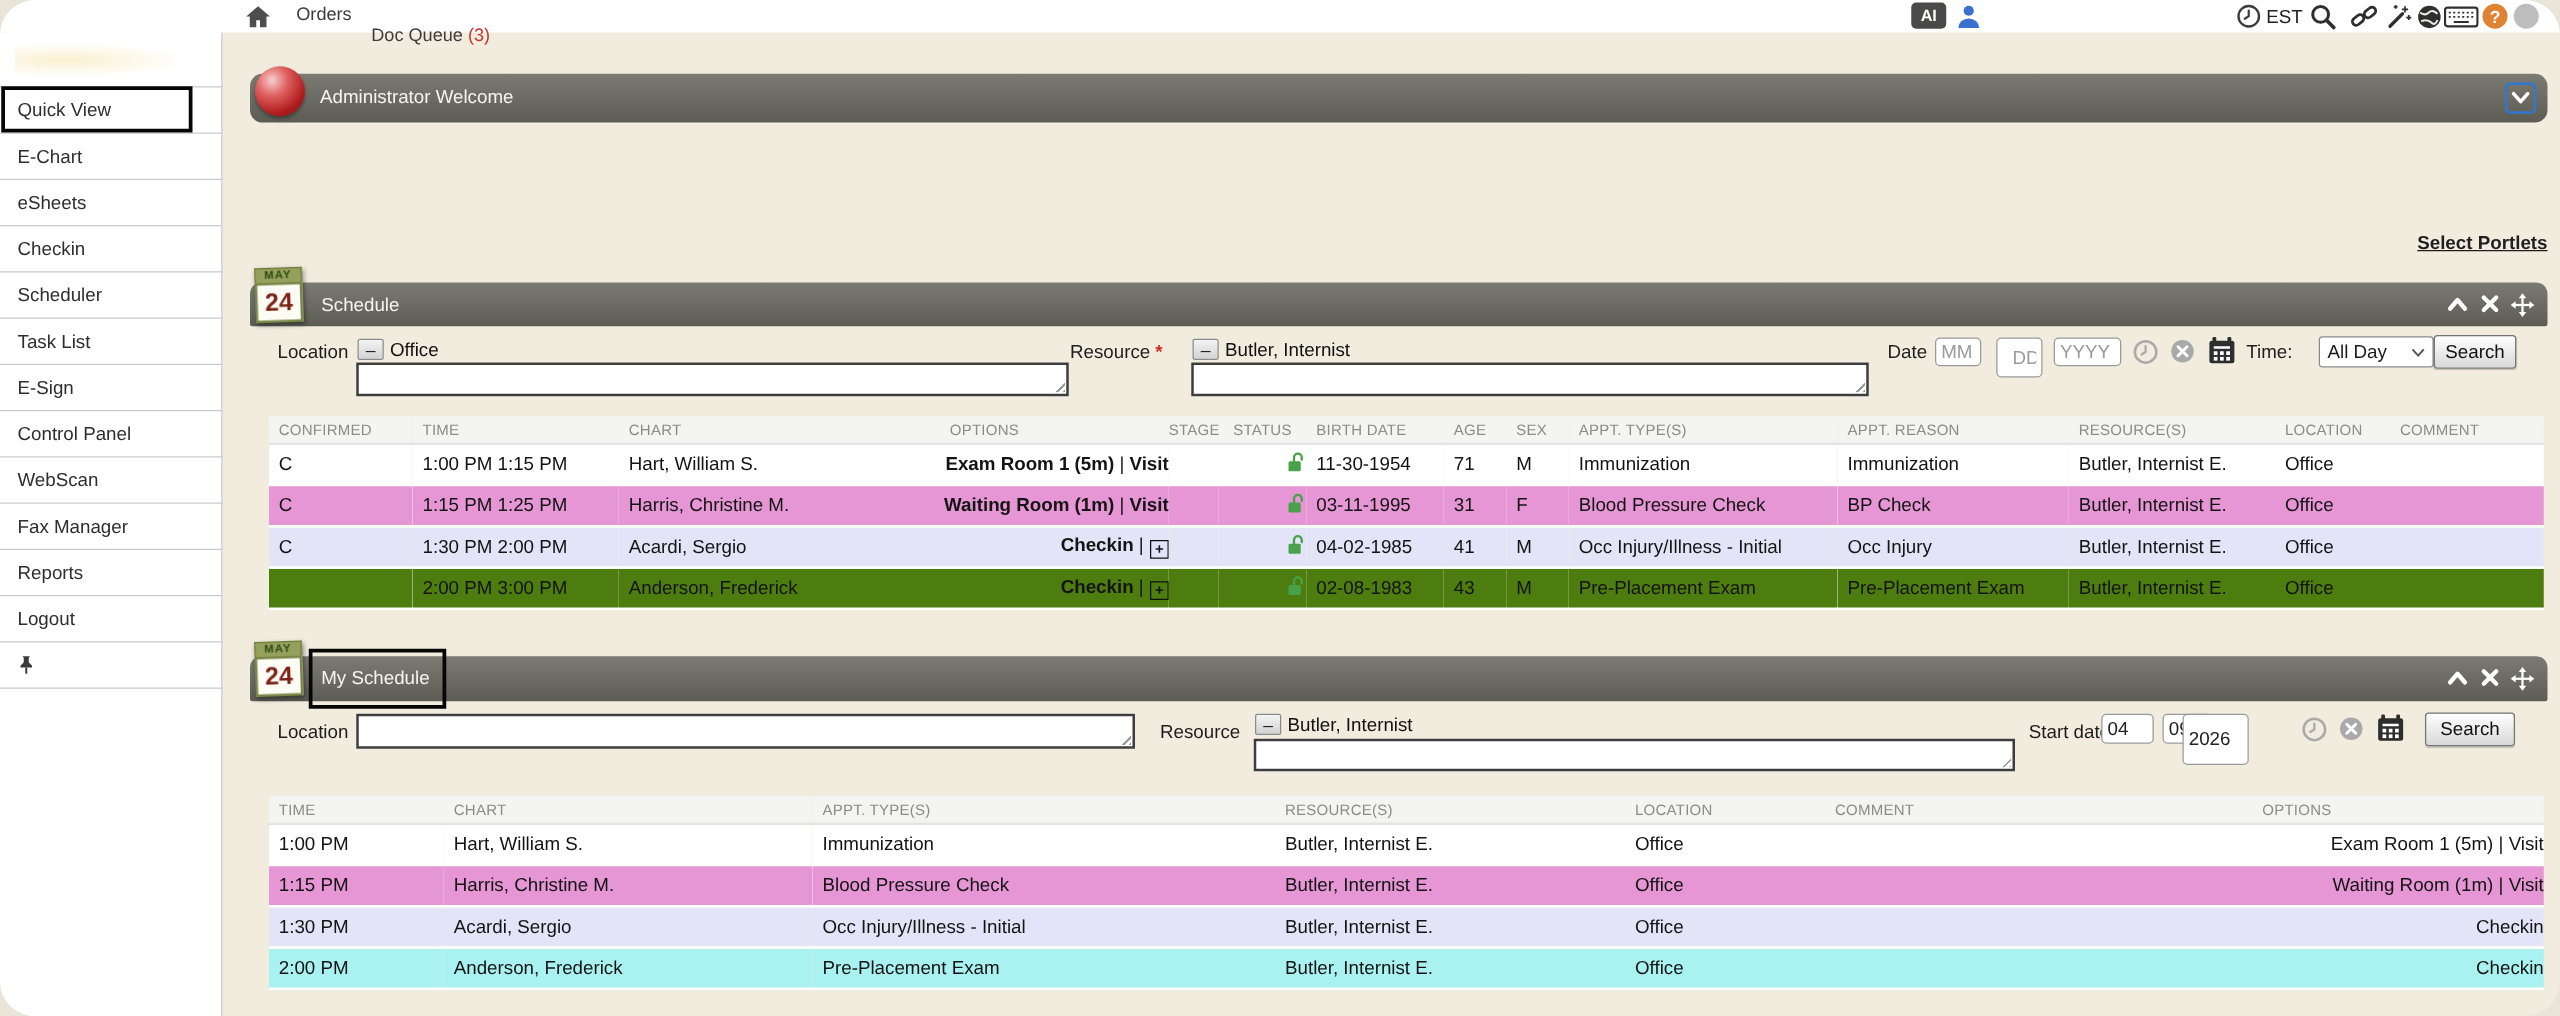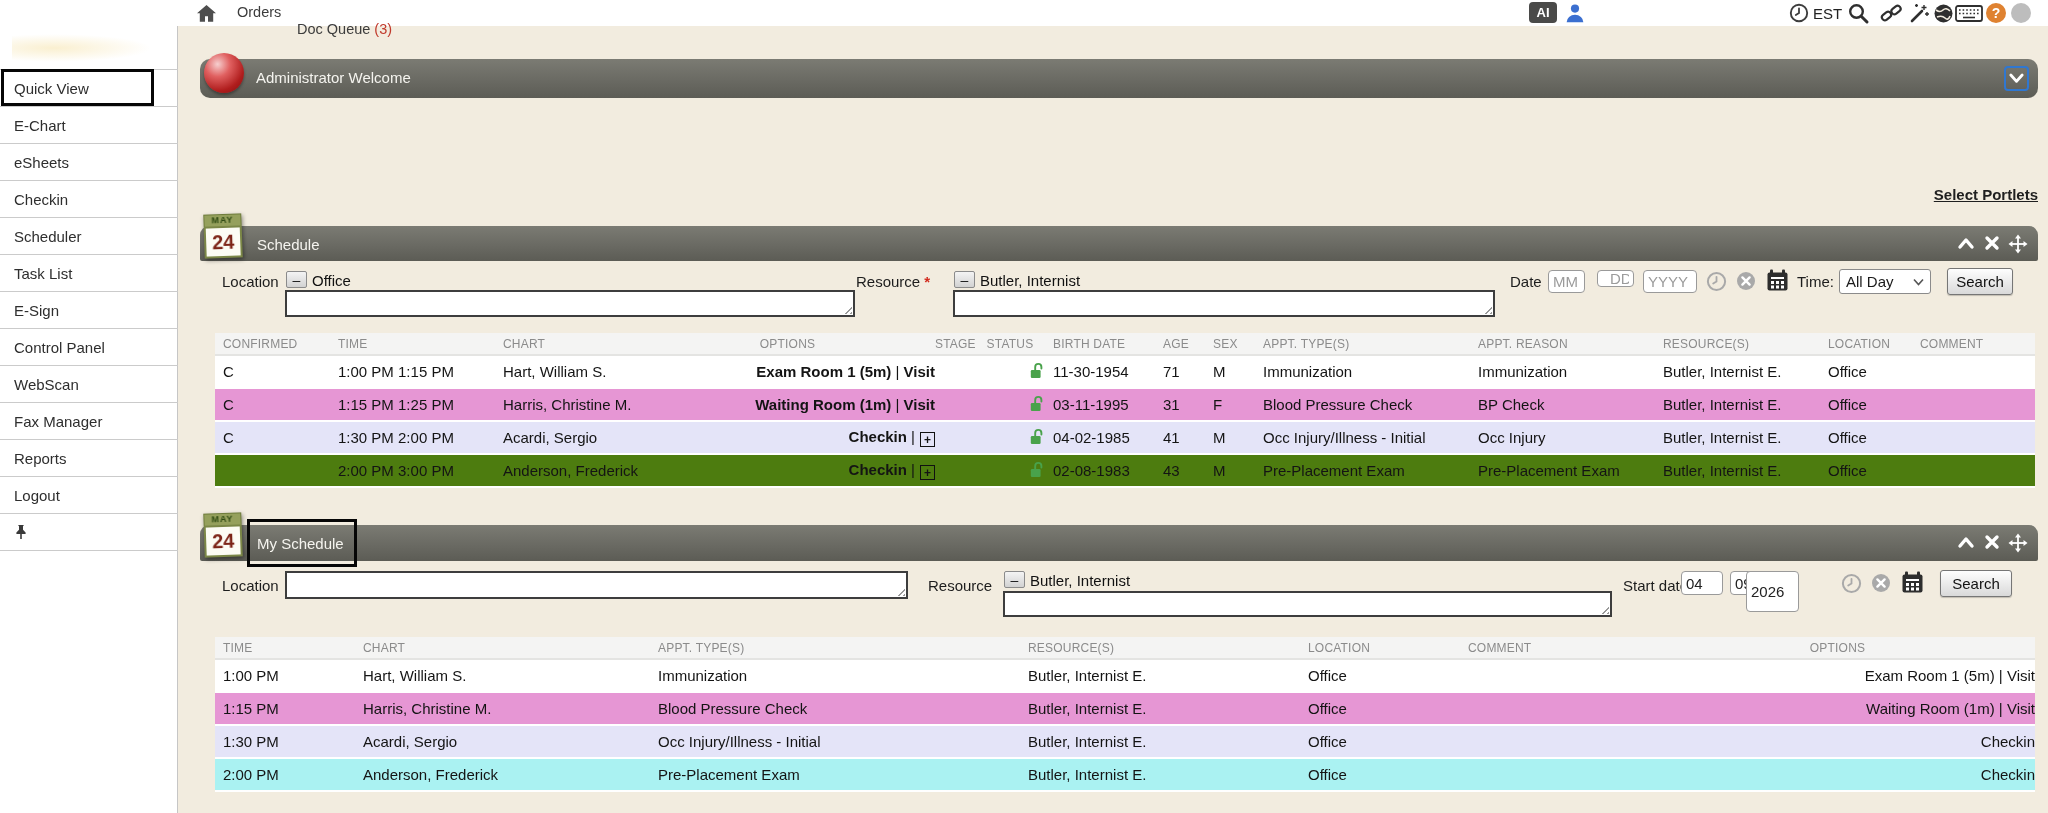--- a/index.html
+++ b/index.html
@@ -1,21 +1,21 @@
 <!DOCTYPE html>
 <html><head>
 <meta charset="utf-8">
 <style>
   * { margin:0; padding:0; box-sizing:border-box; }
   html,body { background:#e8e4d8; }
   #app {
     position:relative; width:2048px; height:813px; overflow:hidden;
     background:#f2ecdf;
     font-family:"Liberation Sans","DejaVu Sans",sans-serif;
-    color:#1a1a1a; font-size:15px;
+    color:#1a1a1a; font-size:15px;border-radius:28px;
   }
   
   #topbar { position:absolute; left:0; top:0; width:2048px; height:26px; background:#ffffff; }
   .tb-abs { position:absolute; top:3px; }
   #home-icon { left:196px; top:4px; cursor:pointer; }
   .tb-link { position:absolute; top:4px; font-size:14.5px; color:#3c3c3c; cursor:pointer; white-space:nowrap; }
   #orders-link { left:237px; }
   #docqueue-link { left:297px;margin-top:17px; }
   #docqueue-count { color:#c0392b; margin-left:4px; }
   #ai-badge { position:absolute; left:1529px; top:2px; width:28px; height:21px; background:#4a4a49; color:#fff;
@@ -76,21 +76,21 @@
   .sel-text { position:absolute; font-size:15px; color:#111; white-space:nowrap; }
   .bigbox { position:absolute; background:#fff; border:2px solid #3d3d3d; }
   .bigbox::after { content:""; position:absolute; right:1px; bottom:1px; width:9px; height:9px;
     background:repeating-linear-gradient(315deg,#9a9a9a 0 1.5px,transparent 1.5px 4px);
     clip-path:polygon(100% 0,100% 100%,0 100%); }
   .date-input { position:absolute; border:1.5px solid #9a9a9a; border-radius:4px; font-size:15px; padding:0 4px;
     font-family:inherit; color:#222; background:#fff; }
   .date-input::placeholder { color:#9b9b9b; opacity:1; }
   .icon-btn { position:absolute; cursor:pointer; display:flex; }
   .select-box { position:absolute; border:1.5px solid #8b8b8b; border-radius:3px; background:#fff; display:flex;
-    align-items:center; justify-content:space-between; padding:0 6px; font-size:15px; cursor:pointer; }
+    align-items:center; justify-content:space-between; padding:0 6px; font-size:15px; cursor:pointer;margin-left:16px; }
   .search-btn { position:absolute; border:1px solid #767676; border-radius:3px;
     background:linear-gradient(180deg,#fefefe,#d9d9d9); font-size:15px; font-family:inherit; color:#111;
     cursor:pointer; box-shadow:0 1px 1px rgba(0,0,0,0.2); }
   
   .grid { position:absolute; left:215px; width:1820px; border-collapse:collapse; table-layout:fixed; }
   #schedule-table { top:333px; }
   #my-table { top:637px; }
   .grid th { height:22px; background:#f4f4f3; color:#8b8b8b; font-size:12px; font-weight:normal;
     text-align:left; padding:0 0 0 8px; border-bottom:2px solid #e4e4e2; white-space:nowrap; overflow:hidden; letter-spacing:0.2px; }
   .grid th.c { text-align:center; padding:0; }
@@ -239,21 +239,21 @@
   <span class="sel-text" style="left:312px; top:272px;">Office</span>
   <div class="bigbox" style="left:285px; top:290px; width:570px; height:27px;"></div>
 
   <span class="flabel" style="left:856px; top:273px;"><span>Resource</span><span class="required">*</span></span>
   <button class="minus-btn" style="left:954px; top:271px;">–</button>
   <span class="sel-text" style="left:980px; top:272px;">Butler, Internist</span>
   <div class="bigbox" style="left:953px; top:290px; width:542px; height:27px;"></div>
 
   <span class="flabel" style="left:1510px; top:273px;">Date</span>
   <input class="date-input" style="left: 1548px; top: 270px; width: 37px; height: 23px;" placeholder="MM">
-  <input class="date-input" style="left: 1597px; top: 270px; width: 37px; height: 17px; padding-left: 12px;" placeholder="DD">
+  <input class="date-input" style="left: 1597px; top: 270px; width: 37px; height: 32px; padding-left: 12px;" placeholder="DD">
   <input class="date-input" style="left: 1643px; top: 270px; width: 54px; height: 23px;" placeholder="YYYY">
   <span class="icon-btn" style="left:1706px; top:271px;">
     <svg width="21" height="21" viewBox="0 0 21 21">
         <circle cx="10.5" cy="10.5" r="8.6" fill="none" stroke="#a9a9a9" stroke-width="2"></circle>
         <path d="M10.5 5.8 V10.5 L7.2 12.6" fill="none" stroke="#a9a9a9" stroke-width="1.8" stroke-linecap="round"></path>
       </svg>
   </span>
   <span class="icon-btn" style="left:1736px; top:271px;">
     <svg width="20" height="20" viewBox="0 0 20 20">
         <circle cx="10" cy="10" r="9" fill="#a9a9a9"></circle>

